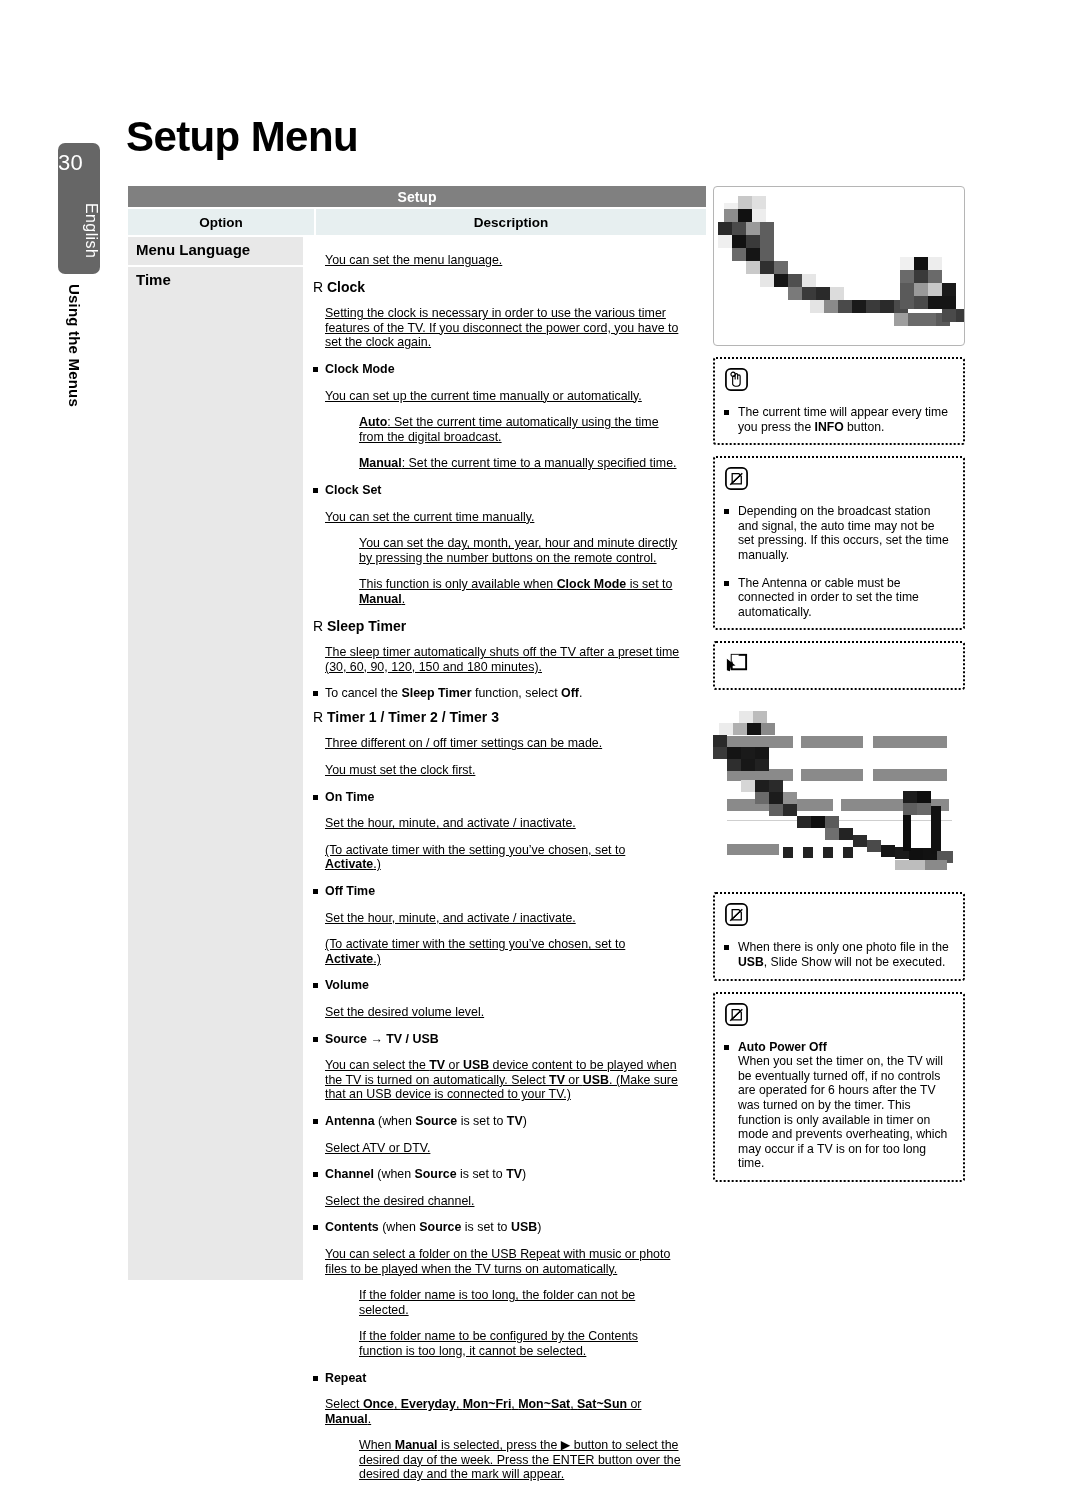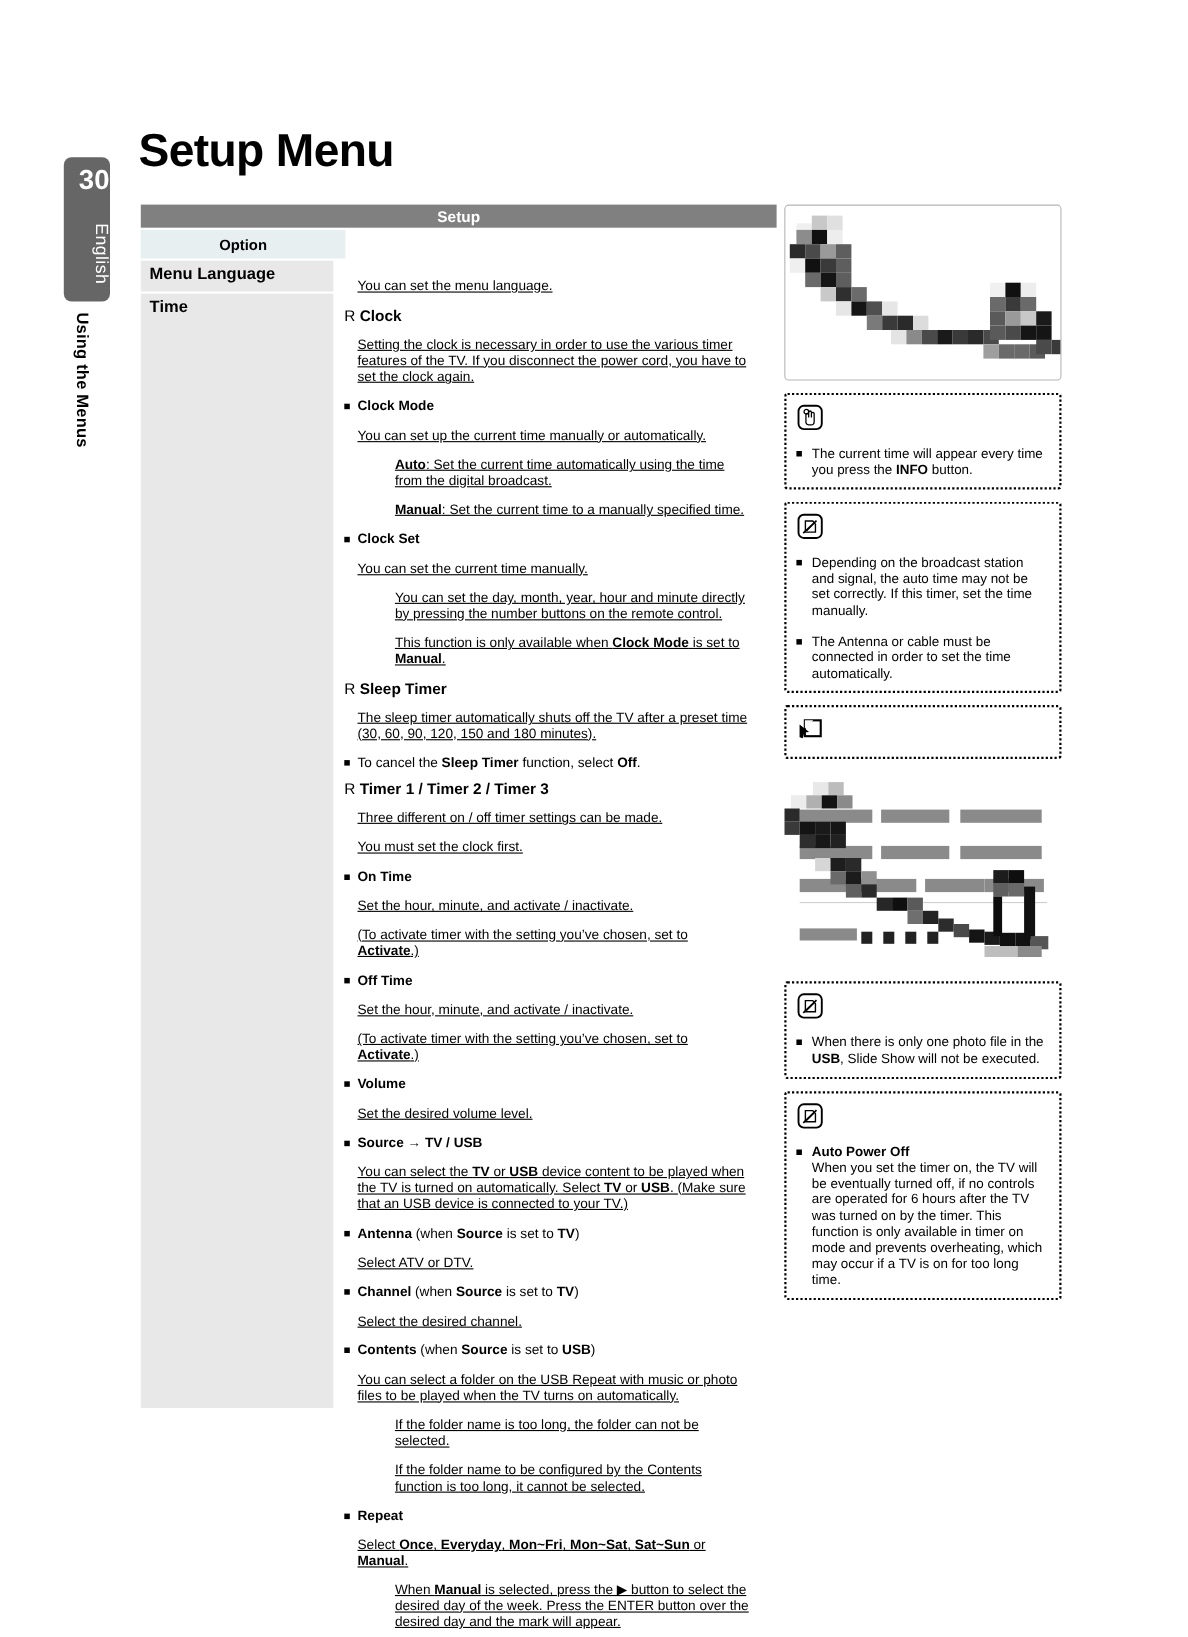--- a/index.html
+++ b/index.html
@@ -20,22 +20,22 @@
     position: absolute;
     left: 58px; top: 143px;
     width: 42px; height: 131px;
     background: #666666;
     border-radius: 7px 7px 7px 7px;
     color: #ffffff;
   }
   .side-tab .pagenum {
     position: absolute;
     top: 7px; left: 0; width: 100%;
-    text-align: right;
-    font-size: 25px; font-weight: bold;
+    text-align: left;
+    font-size: 22px; font-weight: normal;
     letter-spacing: .3px;
   }
   .side-tab .lang {
     position: absolute;
     top: 46px; left: 0; width: 42px; height: 84px;
     display: flex; align-items: flex-start; justify-content: center;
     font-size: 16px;
     writing-mode: vertical-rl;
     text-orientation: mixed;
     letter-spacing: .4px;
@@ -199,20 +199,21 @@
 <div class="side-chapter">Using the Menus</div>
 
 <div class="page-title">Setup Menu</div>
 
 <div class="tbl">
 
   <div class="tbl-title">Setup</div>
 
   <div class="tbl-head">
     <div class="th th-option">Option</div>
+    <div class="th th-desc">Description</div>
   </div>
 
   <div class="tbl-body">
 
     <div class="col-option">
       <div class="opt-cell lang-cell">Menu Language</div>
       <div class="opt-cell time-cell">Time</div>
     </div>
 
     <div class="col-desc">
@@ -390,21 +391,21 @@
 
   <div class="notebox">
     <svg class="noteicon" viewBox="0 0 26 26">
       <rect x="2" y="2" width="22" height="22" rx="5" fill="none" stroke="#000" stroke-width="1.8"></rect>
       <path d="M8.5 18.5 L8.5 8 L15.5 8 L18 11 L18 18.5 Z" fill="none" stroke="#000" stroke-width="1.3"></path>
       <path d="M6.5 19.5 L19 7.5" stroke="#000" stroke-width="1.6"></path>
       <path d="M9.8 17.2 L16.6 10.3" stroke="#000" stroke-width="1"></path>
     </svg>
     <div class="note-li">
       <span class="sq"></span>
-      <span>Depending on the broadcast station and signal, the auto time may not be set correctly. If this timer, set the time manually.</span>
+      <span>Depending on the broadcast station and signal, the auto time may not be set pressing. If this occurs, set the time manually.</span>
     </div>
     <div class="note-li">
       <span class="sq"></span>
       <span>The Antenna or cable must be connected in order to set the time automatically.</span>
     </div>
   </div>
 
   <div class="notebox">
     <svg class="noteicon" viewBox="0 0 26 26">
       <rect x="8" y="4" width="15" height="15" fill="none" stroke="#000" stroke-width="2"></rect>

